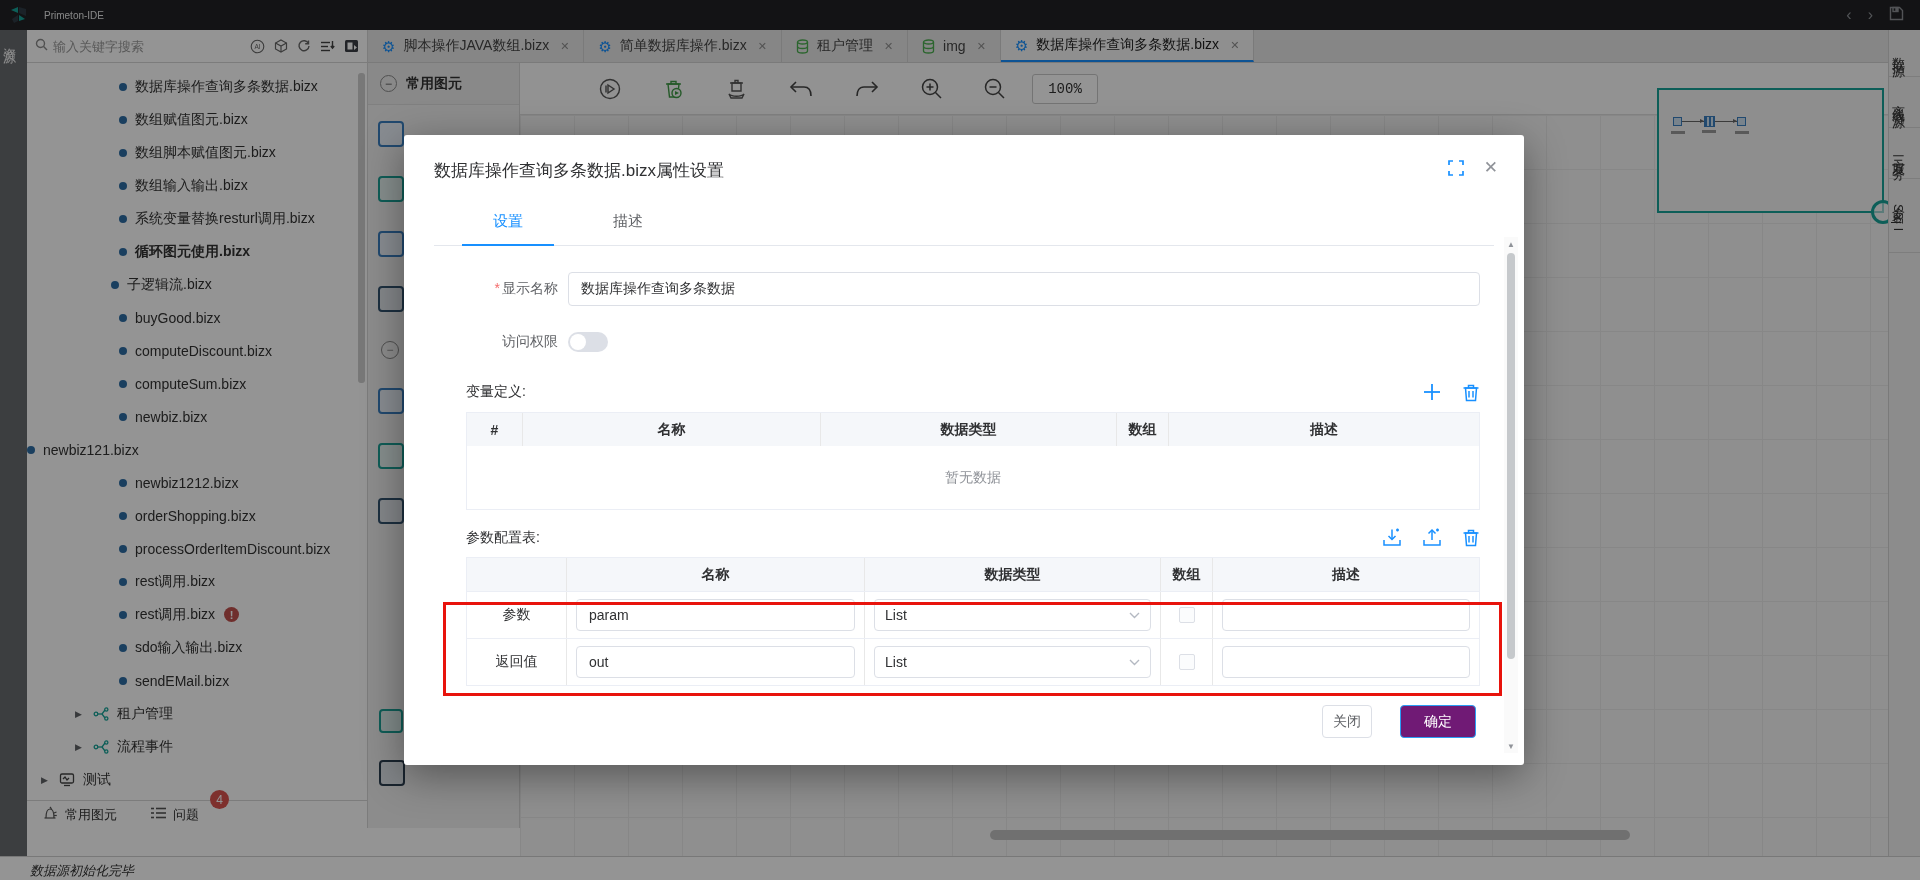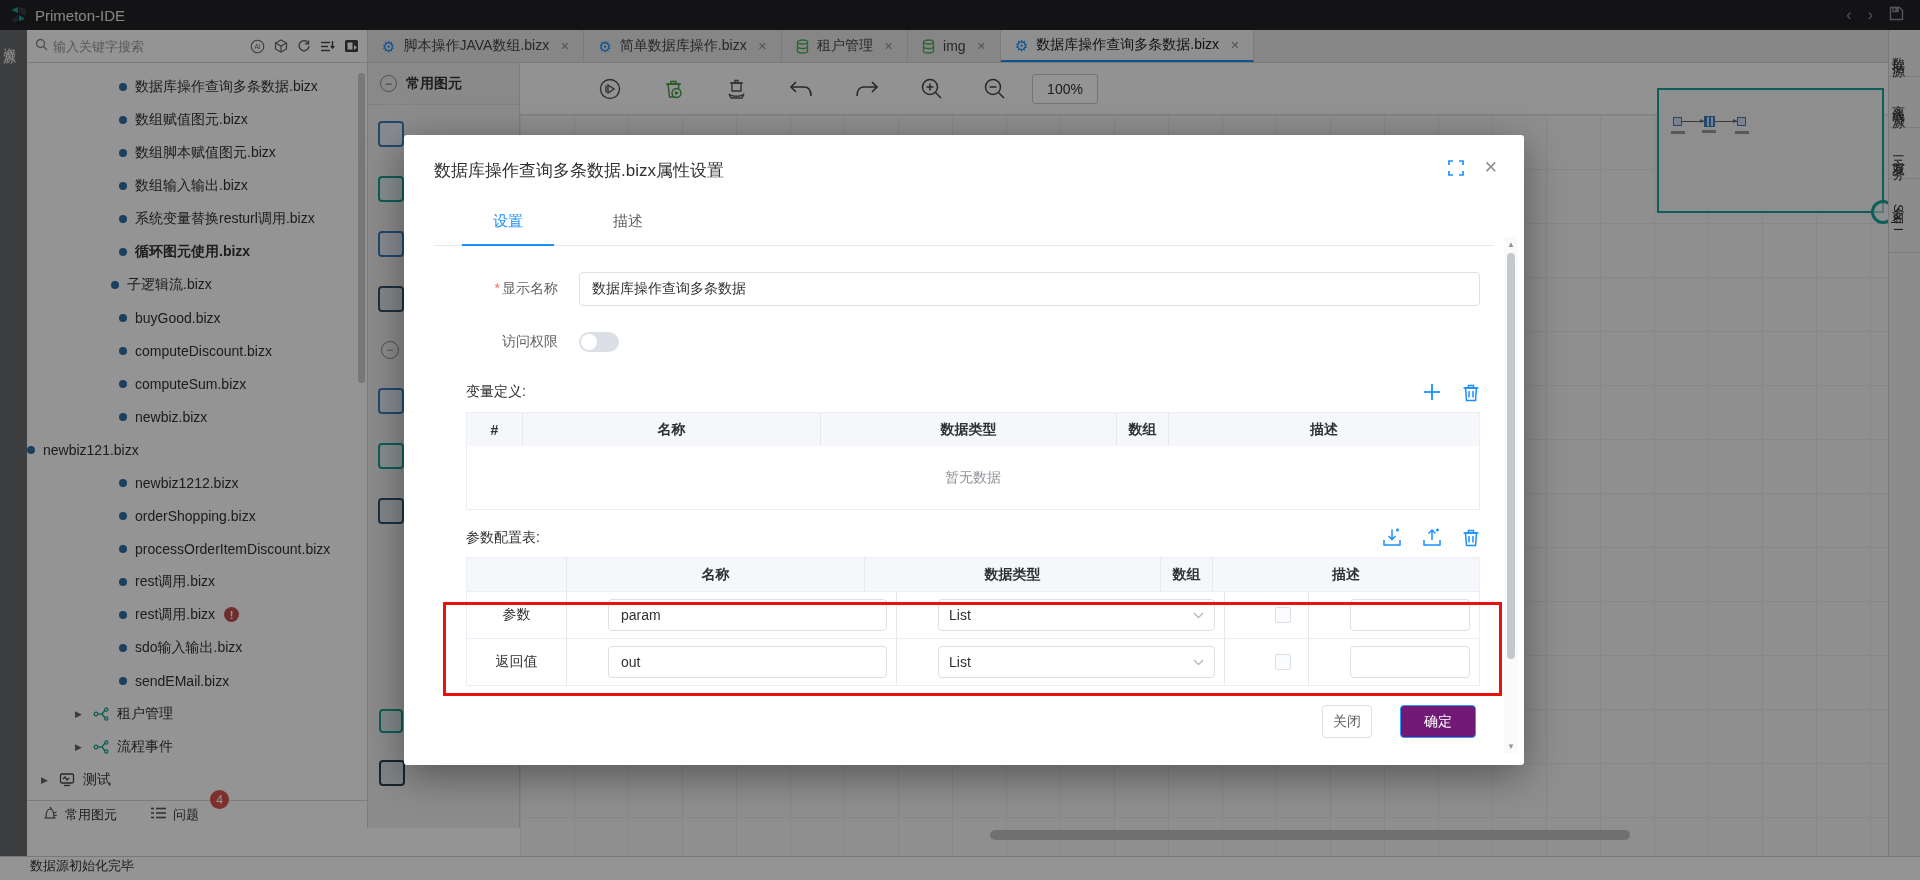--- a/index.html
+++ b/index.html
@@ -4,21 +4,21 @@
 <style>
   * { margin:0; padding:0; box-sizing:border-box; }
   html,body { width:1920px; height:880px; overflow:hidden; }
   body { font-family:"Liberation Sans","DejaVu Sans",sans-serif; background:#fff; position:relative; }
   #app { position:absolute; inset:0; }
 
   
   .titlebar { position:absolute; left:0; top:0; width:1920px; height:30px; background:#212225;
     display:flex; align-items:center; color:#dcdcdc; z-index:5; }
   .logo { margin-left:10px; display:flex; align-items:center; }
-  .tb-title { margin-left:8px; font-size:15px; color:#e6e6e6; }
+  .tb-title { margin-left:17px; font-size:10px; color:#e6e6e6; }
   .tb-right { margin-left:auto; margin-right:16px; display:flex; align-items:center; gap:16px; color:#8d9095; font-size:16px; }
   .tb-btn { cursor:pointer; line-height:1; }
 
   
   .leftstrip { position:absolute; left:0; top:30px; width:27px; bottom:24px; background:#686b6f; z-index:2; }
   .vlabel { writing-mode:vertical-lr; color:#f2f2f2; font-size:13px; letter-spacing:4px; margin:7px auto 0; display:block; text-align:center; width:100%; }
 
   
   .sidebar { position:absolute; left:27px; top:30px; width:341px; bottom:52px; background:#fff;
     border-right:1px solid #d6d6d6; display:flex; flex-direction:column; z-index:2; }
@@ -65,21 +65,21 @@
     display:flex; align-items:center; justify-content:center; margin-left:3px; }
   .pal-eos { position:absolute; left:11px; bottom:95px; display:flex; align-items:center; gap:9px; font-size:14px;
     font-weight:bold; color:#333; }
   .eos-ico { width:24px; height:24px; border-radius:4px; border:2px solid #1aa096; background:#dff0ee; }
   .pal-extra { position:absolute; left:11px; bottom:42px; width:26px; height:26px; border-radius:4px;
     border:2px solid #2c3e50; background:#dfe4e9; }
 
   
   .canvas { position:absolute; left:520px; top:63px; right:32px; bottom:24px; background:#f6f6f6; z-index:1; }
   .cv-toolbar { height:52px; background:#fbfbfb; border-bottom:1px solid #dcdcdc; display:flex; align-items:center;
-    gap:40px; padding-left:78px; }
+    gap:40px; padding-left:78px;font-family:Liberation Mono, monospace; }
   .cv-tool { color:#555; cursor:pointer; display:flex; align-items:center; font-size:22px; line-height:1; }
   .zoombox { width:66px; height:30px; border:1px solid #c9c9c9; border-radius:3px; background:#fff; display:flex;
     align-items:center; justify-content:center; font-size:14px; color:#333; margin-left:-14px; }
   .cv-grid { position:absolute; left:0; right:0; top:52px; bottom:0;
     background-image:linear-gradient(#e9e9e9 1px,transparent 1px),linear-gradient(90deg,#e9e9e9 1px,transparent 1px);
     background-size:54px 54px; }
   .minimap { position:absolute; right:4px; top:25px; width:227px; height:125px; border:2px solid #17a398; background:#f4f4f4; }
   .mm-flow { position:absolute; left:14px; top:26px; display:flex; align-items:center; }
   .mm-node { width:9px; height:9px; border:1px solid #3a7fc0; background:#cfe2f2; }
   .mm-node.mid { width:11px; height:11px; background:repeating-linear-gradient(90deg,#3a7fc0 0 2px,#cfe2f2 2px 4px); }
@@ -91,59 +91,59 @@
   .hscroll { position:absolute; left:470px; bottom:16px; width:640px; height:10px; background:#c2c2c2; border-radius:5px; }
 
   
   .rightstrip { position:absolute; right:0; top:30px; width:32px; bottom:24px; background:#f1f1f1;
     border-left:1px solid #d2d2d2; z-index:2; display:flex; flex-direction:column; align-items:center; }
   .rtab { writing-mode:vertical-lr; font-size:13px; color:#333; padding:17px 0; letter-spacing:4px;
     border-bottom:1px solid #d8d8d8; width:100%; text-align:center; cursor:pointer; }
 
   
   .statusbar { position:absolute; left:0; right:0; bottom:0; height:24px; background:#ffffff; border-top:1px solid #cfcfcf;
-    display:flex; align-items:flex-start; padding-left:30px; font-size:13px; color:#333; z-index:6; }
+    display:flex; align-items:flex-end; padding-left:30px; font-size:13px; color:#333; z-index:6;font-style:italic; }
 
   
   .mask { position:absolute; inset:0; background:rgba(0,0,0,.42); z-index:50; }
 
   
   .dialog { position:absolute; left:404px; top:135px; width:1120px; height:630px; background:#fff; border-radius:3px;
     box-shadow:0 10px 40px rgba(0,0,0,.4); z-index:100; }
   .dlg-header { padding:24px 26px 0 30px; display:flex; align-items:flex-start; }
   .dlg-title { font-size:17px; color:#303133; }
   .dlg-hicons { margin-left:auto; display:flex; align-items:center; gap:20px; }
   .dlg-expand { color:#1890ff; cursor:pointer; display:flex; }
   .dlg-close { color:#909399; font-size:17px; cursor:pointer; line-height:1; }
   .dlg-tabs { margin:30px 30px 0 30px; border-bottom:1px solid #e4e7ed; display:flex; padding-left:28px; }
   .dtab { width:92px; text-align:center; padding-bottom:13px; font-size:15px; color:#606266; cursor:pointer; }
   .dtab.active { color:#1890ff; border-bottom:2px solid #1890ff; margin-bottom:-1px; }
   .dtab + .dtab { margin-left:28px; }
   .dlg-body { padding:26px 44px 0 62px; position:relative; }
   .frow { display:flex; align-items:center; margin-bottom:26px; }
-  .flabel { width:92px; text-align:right; font-size:14px; color:#606266; margin-right:21px; flex:none; }
+  .flabel { width:92px; text-align:right; font-size:14px; color:#606266; margin-right:10px; flex:none; }
   .req { color:#f56c6c; margin-right:2px; }
   .txt-input { height:34px; border:1px solid #dcdfe6; border-radius:4px; padding:0 12px; font-size:14px; color:#303133;
     outline:none; background:#fff; font-family:inherit; }
   .grow { flex:1; }
   .switch { width:40px; height:20px; border-radius:10px; background:#dcdfe6; position:relative; cursor:pointer; }
   .knob { position:absolute; left:2px; top:2px; width:16px; height:16px; border-radius:50%; background:#fff; }
   .sec-row { display:flex; align-items:center; margin:4px 0 10px; }
   .sec-row.second { margin-top:18px; }
   .sec-label { font-size:14px; color:#303133; }
   .sec-icons { margin-left:auto; display:flex; align-items:center; gap:20px; }
   .blue-ic { color:#1890ff; cursor:pointer; display:flex; }
   .tbl { border:1px solid #ebeef5; }
   .tbl-h { display:flex; background:#f5f7fa; height:33px; align-items:center; font-size:14px; font-weight:bold; color:#303133; }
   .th,.td { border-right:1px solid #e8e8e8; height:100%; display:flex; align-items:center; justify-content:center; }
   .th:last-child,.td:last-child { border-right:none; }
   .c0 { width:56px; flex:none; } .c0b { width:100px; flex:none; }
   .c1 { width:298px; flex:none; } .c2 { width:296px; flex:none; } .c3 { width:52px; flex:none; } .c4 { flex:1; }
   .tbl-empty { height:63px; display:flex; align-items:center; justify-content:center; font-size:14px; color:#909399; }
-  .prow { display:flex; align-items:stretch; height:47px; border-top:1px solid #ebeef5; background:#fff;gap:32px; }
+  .prow { display:flex; align-items:stretch; height:47px; border-top:1px solid #ebeef5; background:#fff; }
   .prow .td { font-size:14px; color:#303133; }
   .cell-inp { width:calc(100% - 18px); height:32px; }
   .selbox { width:calc(100% - 18px); height:32px; border:1px solid #dcdfe6; border-radius:4px; display:flex;
     align-items:center; padding:0 10px; font-size:14px; color:#303133; cursor:pointer; background:#fff; }
   .selbox .chev { margin-left:auto; color:#b4b9c2; display:flex; }
   .cbx { width:16px; height:16px; border:1px solid #dcdfe6; border-radius:2px; background:#fbfcfd; cursor:pointer; }
   .dlg-footer { position:absolute; right:48px; top:570px; display:flex; gap:28px; }
   .btn { height:33px; border-radius:4px; font-size:14px; display:flex; align-items:center; justify-content:center;
     cursor:pointer; font-family:inherit; }
   .btn-plain { width:50px; background:#fff; border:1px solid #dcdfe6; color:#606266;margin-left:11px; }

